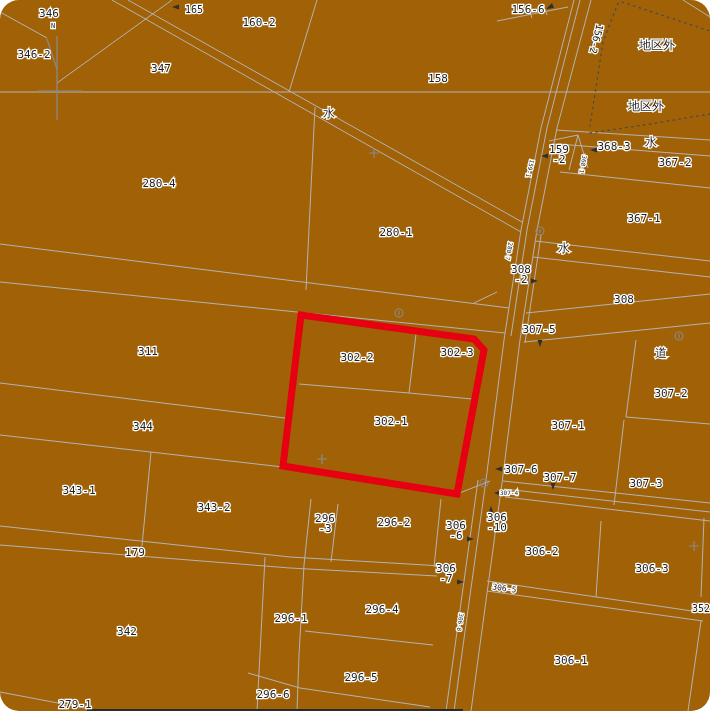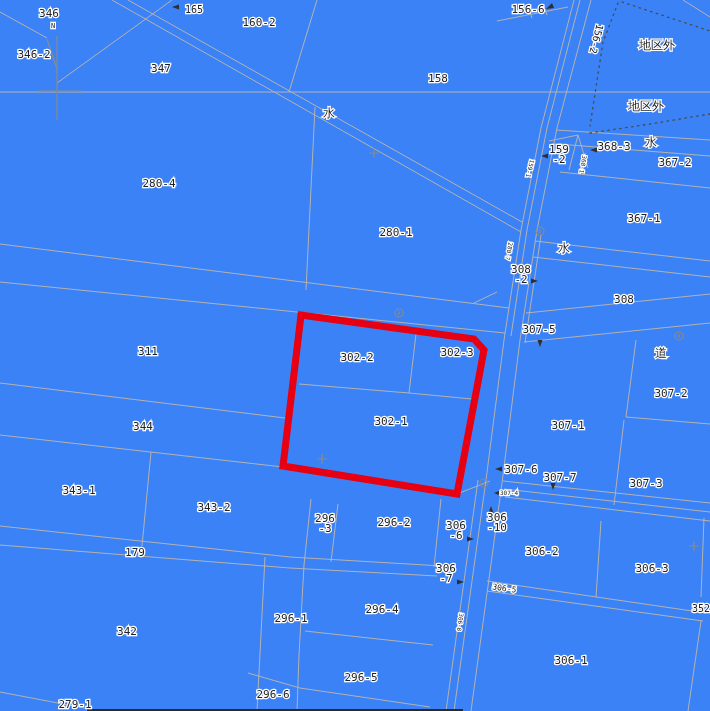--- a/index.html
+++ b/index.html
@@ -1,17 +1,17 @@
 <!DOCTYPE html>
 <html><head>
 <meta charset="utf-8">
 <style>
   html,body{margin:0;padding:0;background:#ffffff;}
-  .map-wrap{position:relative;width:710px;height:711px;background:#3b82f6;overflow:hidden;
-            font-family:"DejaVu Sans Mono","Liberation Mono",monospace;}
+  .map-wrap{position:relative;width:710px;height:711px;background:#a16207;overflow:hidden;
+            font-family:"DejaVu Sans Mono","Liberation Mono",monospace;border-radius:19px;}
   svg{position:absolute;left:0;top:0;}
   svg text{font-family:"DejaVu Sans Mono","Liberation Mono",monospace;
            stroke:#ffffff;stroke-width:2.5px;paint-order:stroke;fill:#222222;}
   .boundary{stroke:#b3b3b3;stroke-width:1;fill:none;}
   .dotted{stroke:#4a4a4a;stroke-width:1.3;fill:none;stroke-dasharray:1.5 4.5;stroke-linecap:round;}
   .marker{stroke:#8a8a8a;stroke-width:1.2;fill:none;}
   .arrow{fill:#2f2f2f;stroke:none;}
   .frame{stroke:#2a2a2a;stroke-width:2;fill:none;}
   .red{fill:none;stroke-width:7;stroke-linejoin:miter;}
 </style>

